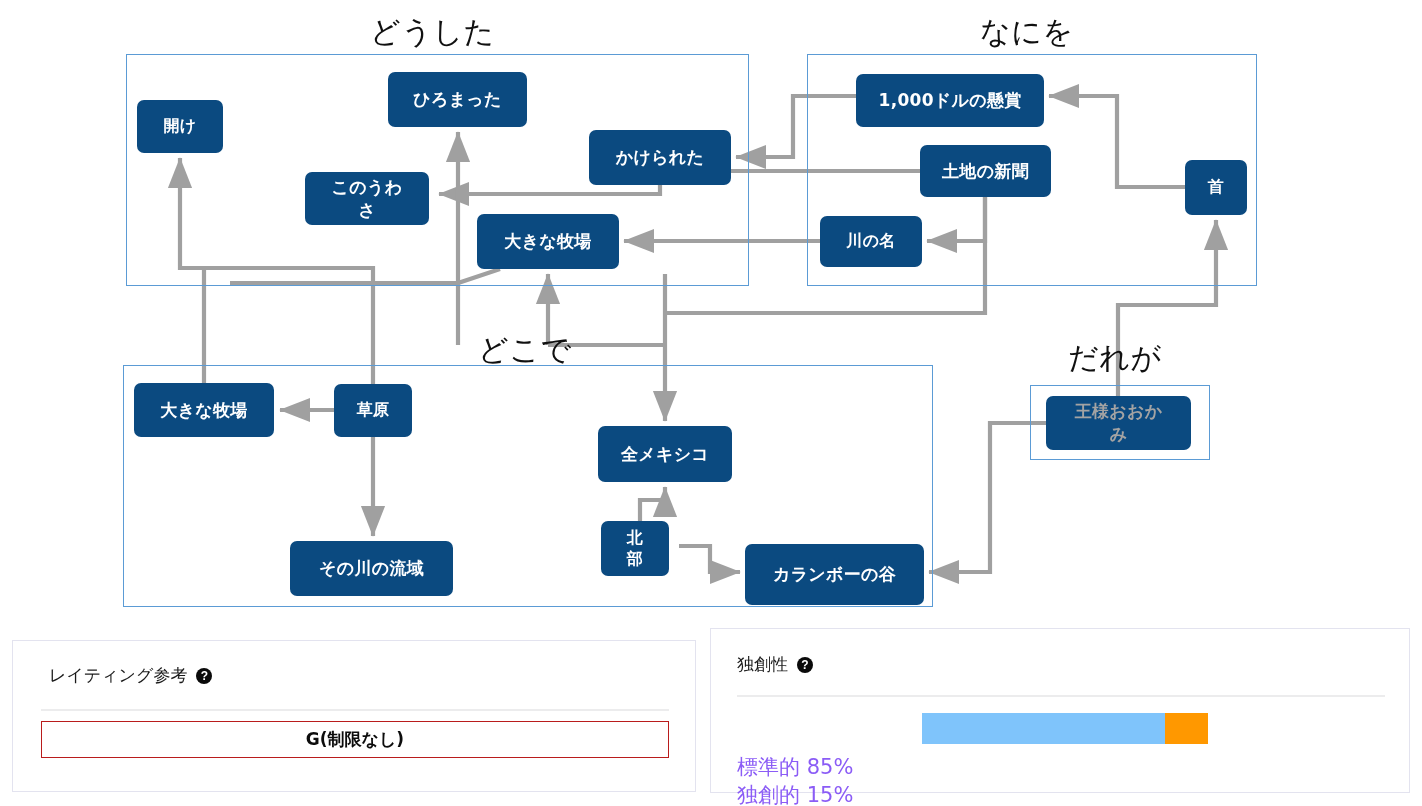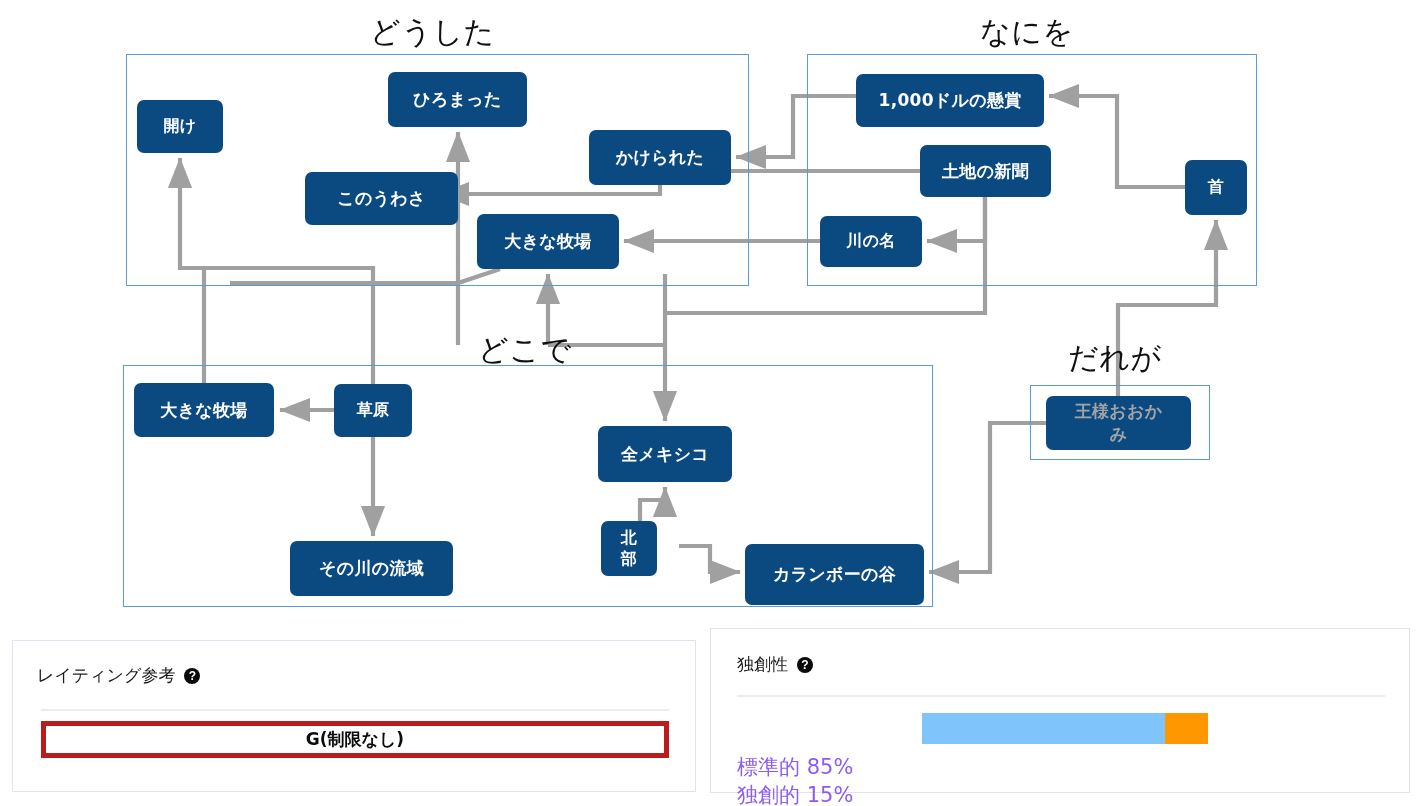--- a/index.html
+++ b/index.html
@@ -90,21 +90,21 @@
     font-weight: bold;
     font-family: "Liberation Sans", sans-serif;
     line-height: 1;
   }
   .card-rule {
     height: 2px;
     background: #ececed;
     width: 100%;
   }
   .rating-value {
-    border: 5px solid #b91c1c;
+    border: 1px solid #b91c1c;
     height: 37px;
     display: flex;
     align-items: center;
     justify-content: center;
     font-size: 17px;
     font-weight: bold;
     color: #0c0c0c;
     background: #ffffff;
     font-family: "DejaVu Sans", "Liberation Sans", sans-serif;
   }
@@ -188,39 +188,39 @@
 
         <path d="M1046,423 L990,423 L990,572 L929,572" marker-end="url(#ah)"></path>
 
         <path d="M1118,396 L1118,305 L1216,305 L1216,220" marker-end="url(#ah)"></path>
       </g>
     </svg>
 
     <div id="nodes-layer">
         <div class="node sm" style="left: 137px; top: 100px; width: 86px; height: 53px; background: rgb(11, 74, 128); color: rgb(255, 255, 255);">開け</div>
         <div class="node" style="left: 388px; top: 72px; width: 139px; height: 55px; background: rgb(11, 74, 128); color: rgb(255, 255, 255);">ひろまった</div>
-        <div class="node" style="left: 305px; top: 172px; width: 153px; height: 53px; background: rgb(11, 74, 128); color: rgb(255, 255, 255);">このうわさ</div>
+        <div class="node" style="left: 305px; top: 172px; width: 124px; height: 53px; background: rgb(11, 74, 128); color: rgb(255, 255, 255);">このうわさ</div>
         <div class="node" style="left: 589px; top: 130px; width: 142px; height: 55px; background: rgb(11, 74, 128); color: rgb(255, 255, 255);">かけられた</div>
         <div class="node" style="left: 477px; top: 214px; width: 142px; height: 55px; background: rgb(11, 74, 128); color: rgb(255, 255, 255);">大きな牧場</div>
         <div class="node" style="left: 856px; top: 74px; width: 188px; height: 53px; background: rgb(11, 74, 128); color: rgb(255, 255, 255);">1,000ドルの懸賞</div>
         <div class="node" style="left: 920px; top: 145px; width: 131px; height: 52px; background: rgb(11, 74, 128); color: rgb(255, 255, 255);">土地の新聞</div>
         <div class="node sm" style="left: 820px; top: 216px; width: 102px; height: 51px; background: rgb(11, 74, 128); color: rgb(255, 255, 255);">川の名</div>
         <div class="node sm" style="left: 1185px; top: 160px; width: 62px; height: 55px; background: rgb(11, 74, 128); color: rgb(255, 255, 255);">首</div>
         <div class="node" style="left: 134px; top: 383px; width: 140px; height: 54px; background: rgb(11, 74, 128); color: rgb(255, 255, 255);">大きな牧場</div>
         <div class="node sm" style="left: 334px; top: 384px; width: 78px; height: 53px; background: rgb(11, 74, 128); color: rgb(255, 255, 255);">草原</div>
         <div class="node" style="left: 290px; top: 541px; width: 163px; height: 55px; background: rgb(11, 74, 128); color: rgb(255, 255, 255);">その川の流域</div>
         <div class="node" style="left: 598px; top: 426px; width: 134px; height: 56px; background: rgb(11, 74, 128); color: rgb(255, 255, 255);">全メキシコ</div>
-        <div class="node sm" style="left: 601px; top: 521px; width: 56px; height: 55px; background: rgb(11, 74, 128); color: rgb(255, 255, 255);">北部</div>
+        <div class="node sm" style="left: 601px; top: 521px; width: 68px; height: 55px; background: rgb(11, 74, 128); color: rgb(255, 255, 255);">北部</div>
         <div class="node" style="left: 745px; top: 544px; width: 179px; height: 61px; background: rgb(11, 74, 128); color: rgb(255, 255, 255);">カランボーの谷</div>
         <div class="node" style="left: 1046px; top: 396px; width: 145px; height: 54px; background: rgb(11, 74, 128); color: #a3a3a3;">王様おおかみ</div>
       </div>
   </div>
 
   <div class="card" style="left:12px; top:640px; width:684px; height:152px;">
-    <div class="card-title" style="position:absolute; left:24px; top:23px;">
+    <div class="card-title" style="position:absolute; left:36px; top:23px;">
       <span>レイティング参考</span>
       <span class="help-icon">?</span>
     </div>
     <div class="card-rule" style="position:absolute; left:28px; top:68px; width:628px;"></div>
     <div class="rating-value" style="position:absolute; left:28px; top:80px; width:628px;">G(制限なし)</div>
   </div>
 
   <div class="card" style="left:710px; top:628px; width:700px; height:165px;">
     <div class="card-title" style="position:absolute; left:26px; top:24px;">
       <span>独創性</span>

